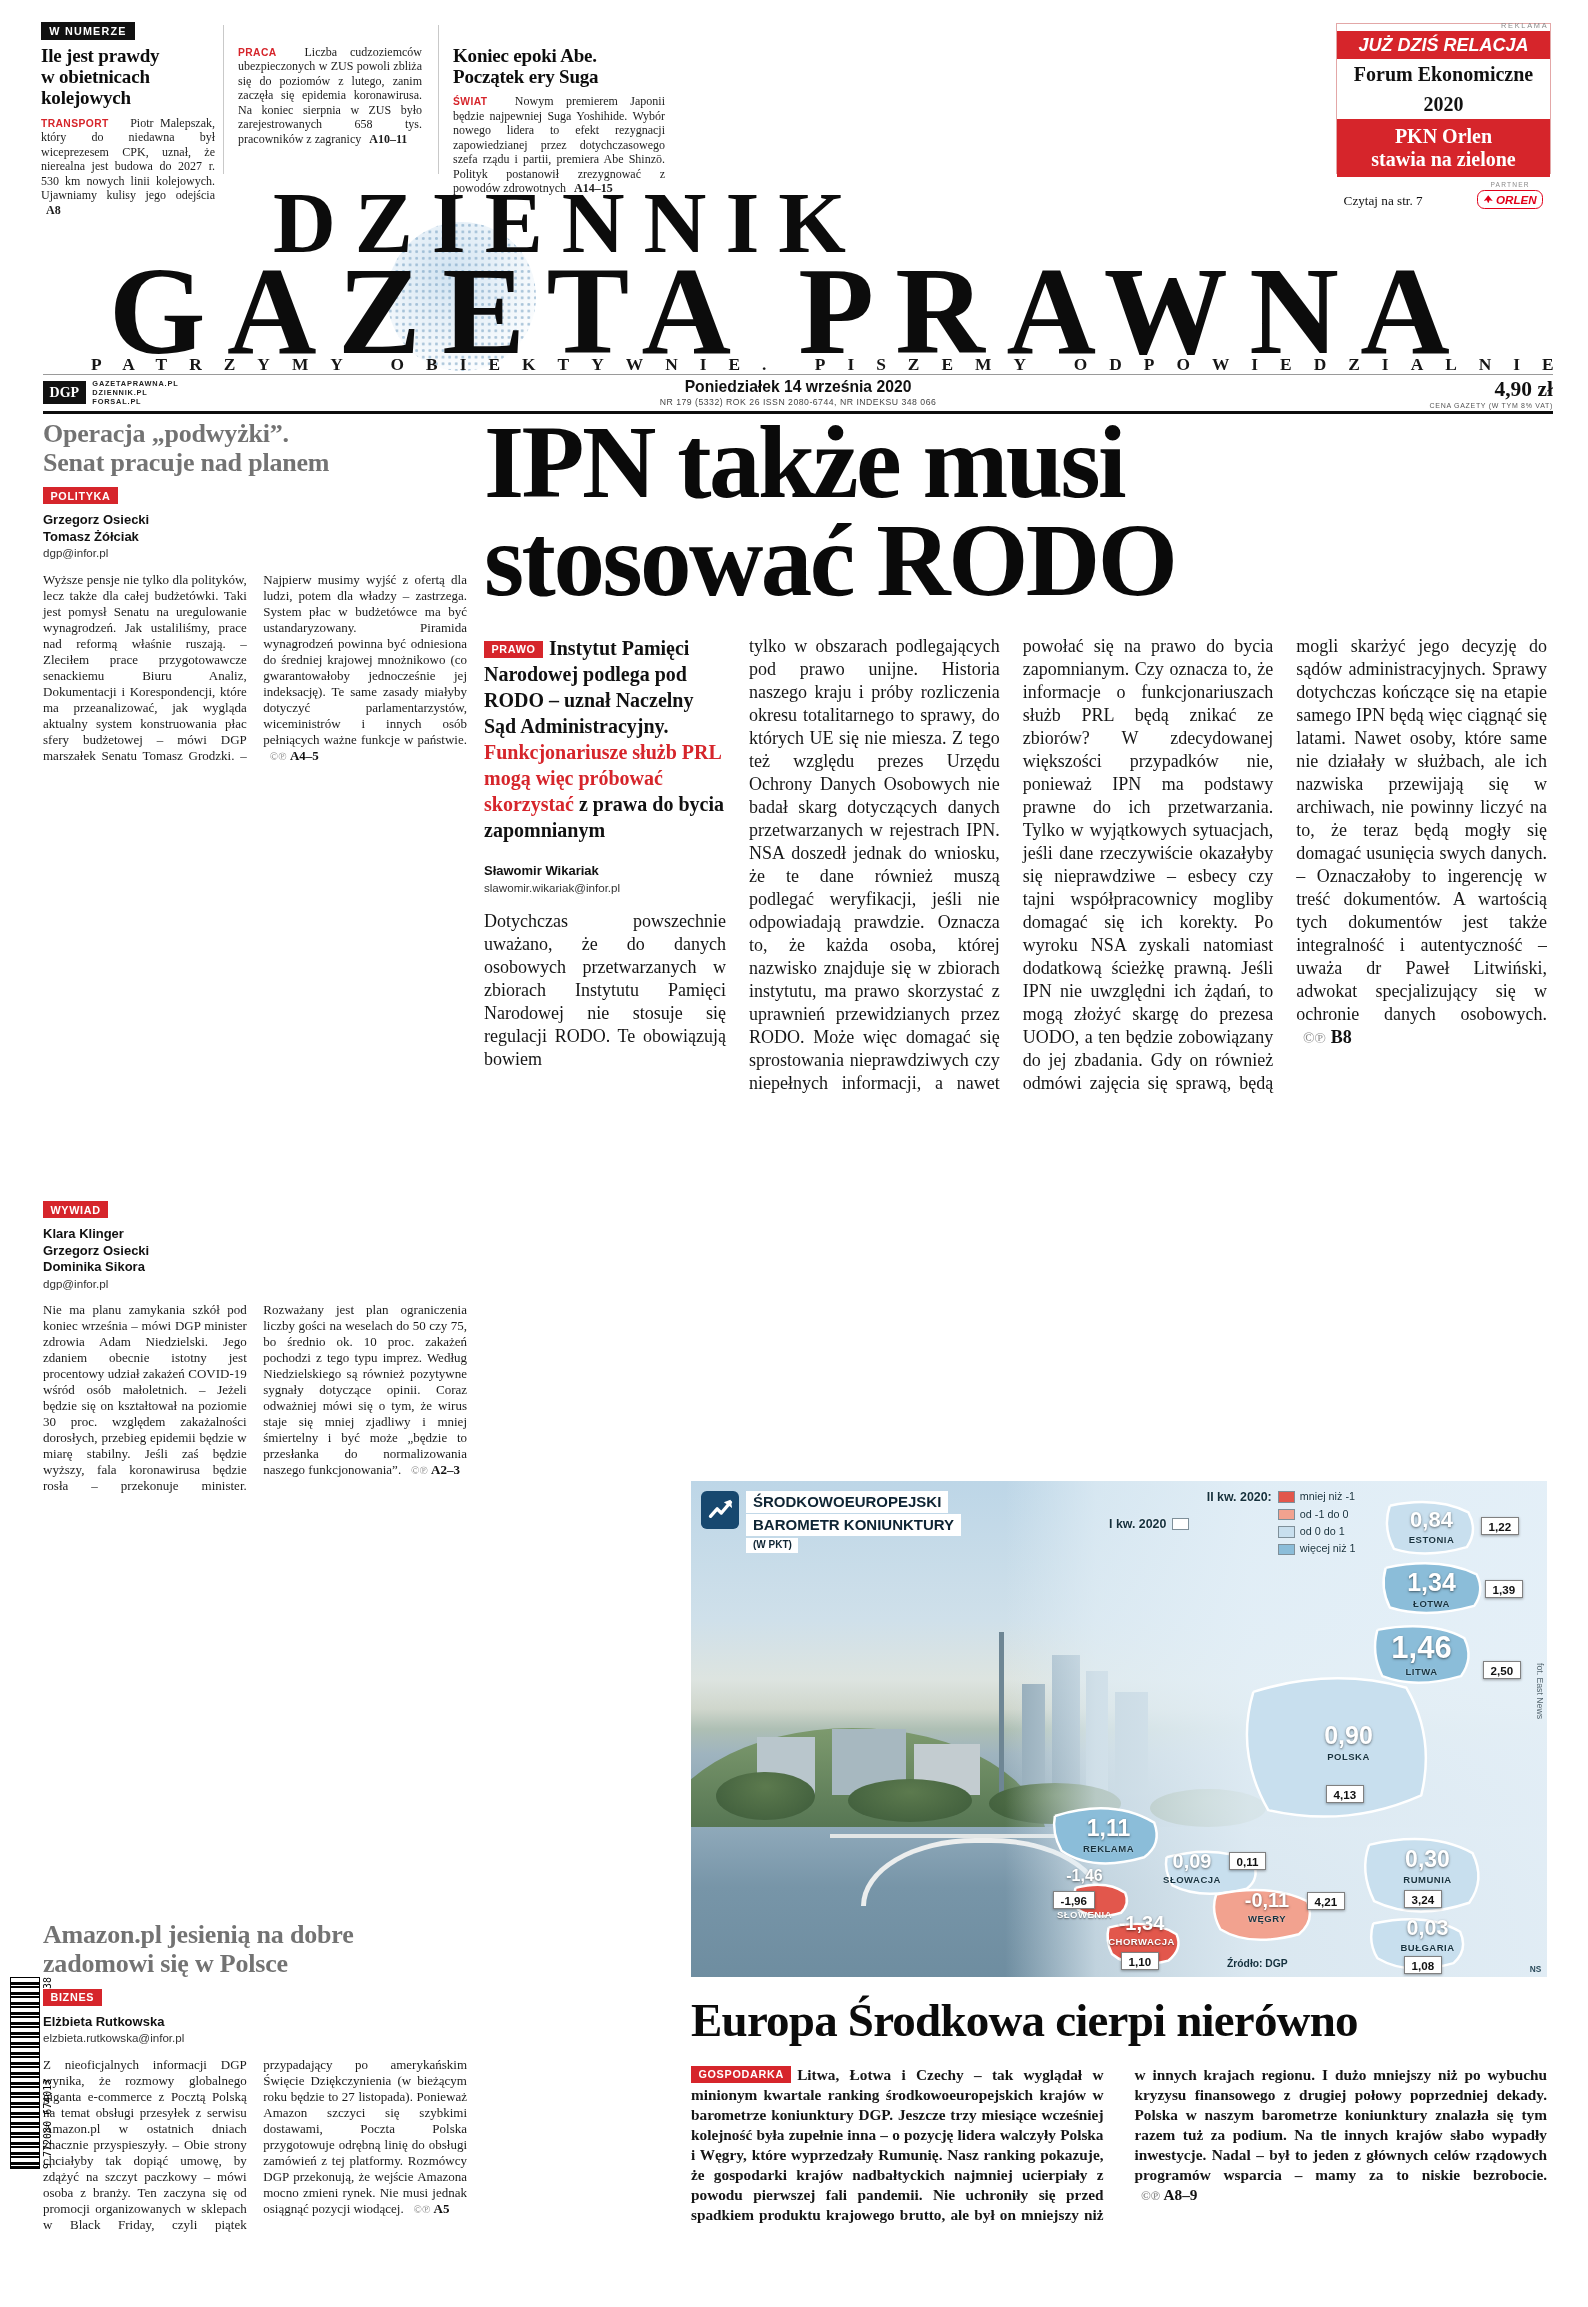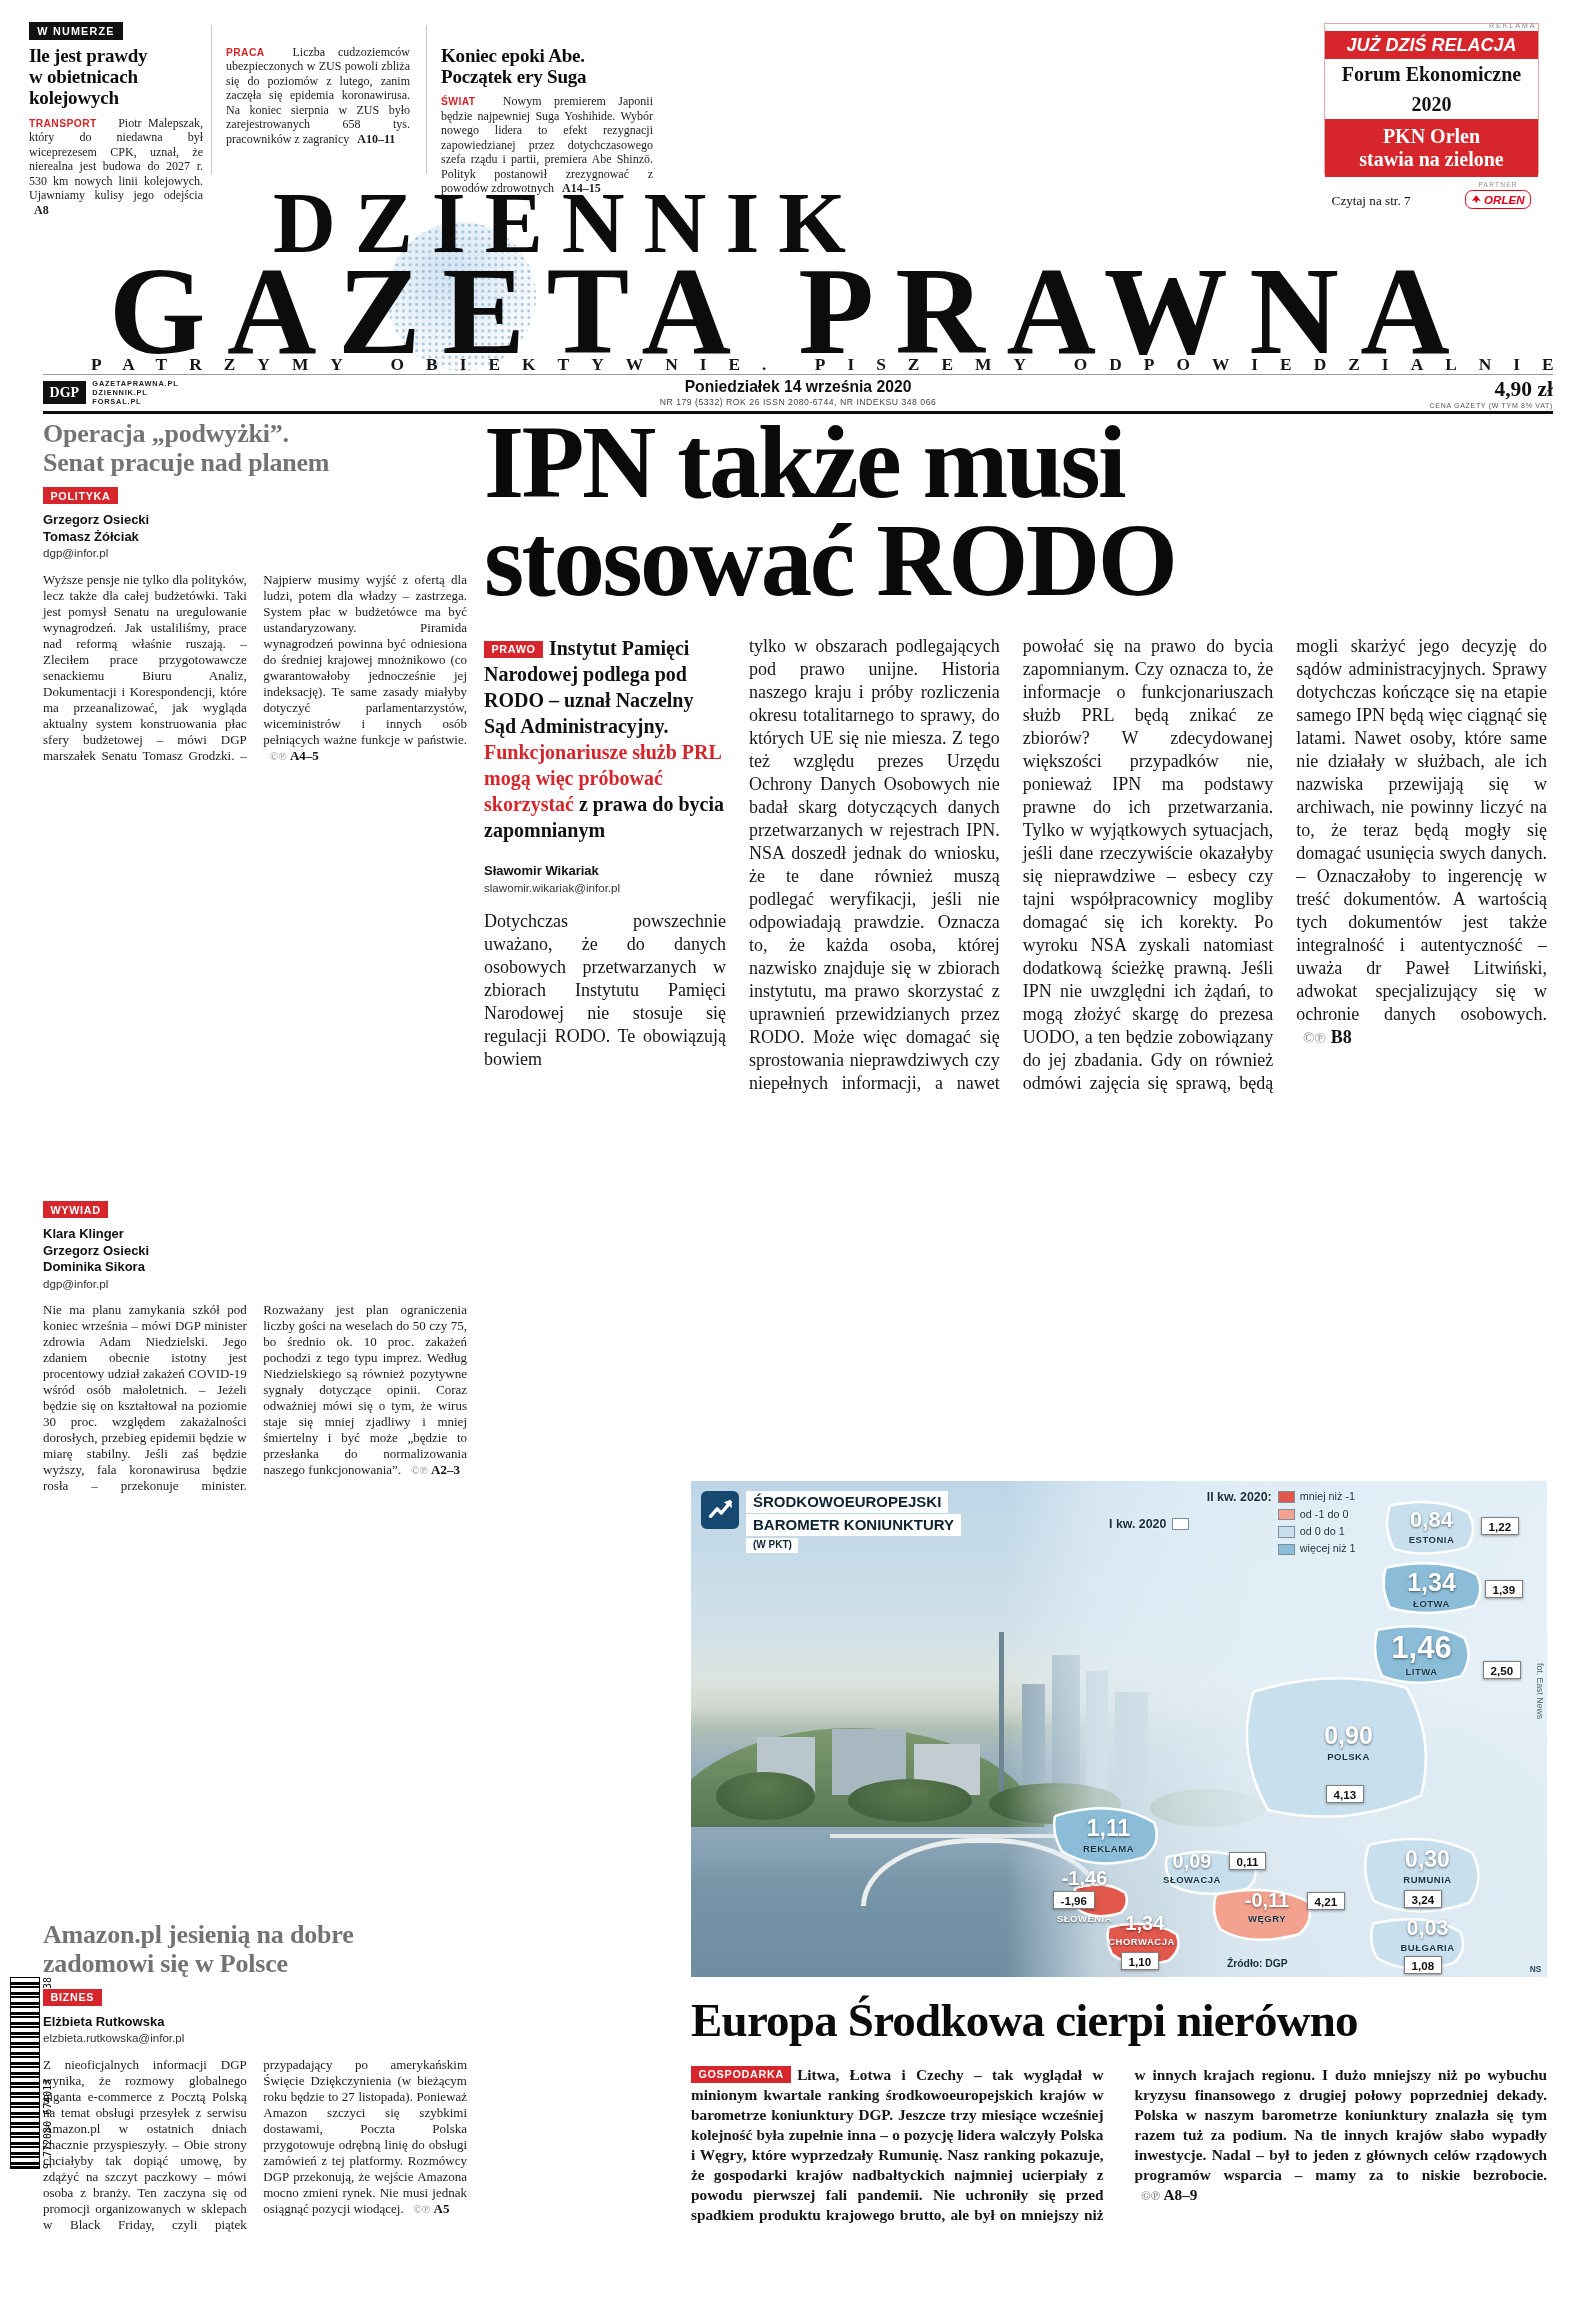--- a/index.html
+++ b/index.html
@@ -1,20 +1,20 @@
 <!DOCTYPE html>
 <html lang="pl" style="font-size:13.2px"><head>
 <meta charset="utf-8">
 <style>
   * { margin:0; padding:0; box-sizing:border-box; }
   html,body { width:1588px; height:2307px; }
   body { background:#fff; color:#141414; font-family:"Liberation Serif",serif; position:relative; overflow:hidden; }
   :root { }
   
-  .top-bar { position:absolute; left:29px; top:21.5px; width:1510px; height:159px; }
+  .top-bar { position:absolute; left:41px; top:21.5px; width:1510px; height:159px; }
   .wnum { position:absolute; left:0; top:0; background:#111; color:#fff; font:700 10.8px "Liberation Sans",sans-serif; letter-spacing:1.2px; padding:3.3px 8.3px; }
   .vdiv { position:absolute; top:3.3px; height:149px; width:0.8px; background:#c9c9c9; }
   .brief { position:absolute; top:23px; }
   .brief-title { font:700 19px/1.12 "Liberation Serif",serif; color:#0d0d0d; white-space:pre-line; margin-bottom:7.4px; letter-spacing:-0.2px; }
   .brief-body { font:12px/14.5px "Liberation Serif",serif; text-align:justify; color:#1c1c1c; }
   .kicker { color:#d6252b; font:700 10.3px "Liberation Sans",sans-serif; letter-spacing:0.4px; margin-right:15px; }
   .pageref { font-weight:700; margin-left:5px; }
   
   .ad { position:absolute; left:1295px; top:1.7px; width:215px; height:151px; border:0.8px solid #e3a7a7; background:#fff; }
   .reklama { position:absolute; top:-3.3px; right:1.7px; font:7.4px "Liberation Sans",sans-serif; letter-spacing:1.7px; color:#8a8a8a; }
@@ -371,21 +371,21 @@
     </div>
     <div class="q1box" style="left:538px;top:371px">0,11</div>
 
     <div class="cl" style="left:539px;top:409px;width:74px">
       <div class="q2" style="font-size:20px">-0,11</div>
       <div class="cname">WĘGRY</div>
     </div>
     <div class="q1box" style="left:616px;top:411px">4,21</div>
 
     <div class="cl" style="left:354px;top:387px;width:79px">
-      <div class="q2" style="font-size:20px">-1,46</div>
+      <div class="q2" style="font-size:16px">-1,46</div>
       <div class="cname" style="margin-top:25px;color:#fff;text-shadow:0 0.8px 1.7px rgba(0,0,0,.55)">SŁOWENIA</div>
     </div>
     <div class="q1box" style="left:362px;top:410px">-1,96</div>
 
     <div class="cl" style="left:407px;top:432px;width:87px">
       <div class="q2" style="font-size:20px">-1,34</div>
       <div class="cname" style="color:#fff;text-shadow:0 0.8px 1.7px rgba(0,0,0,.55)">CHORWACJA</div>
     </div>
     <div class="q1box" style="left:430px;top:471px">1,10</div>
 

